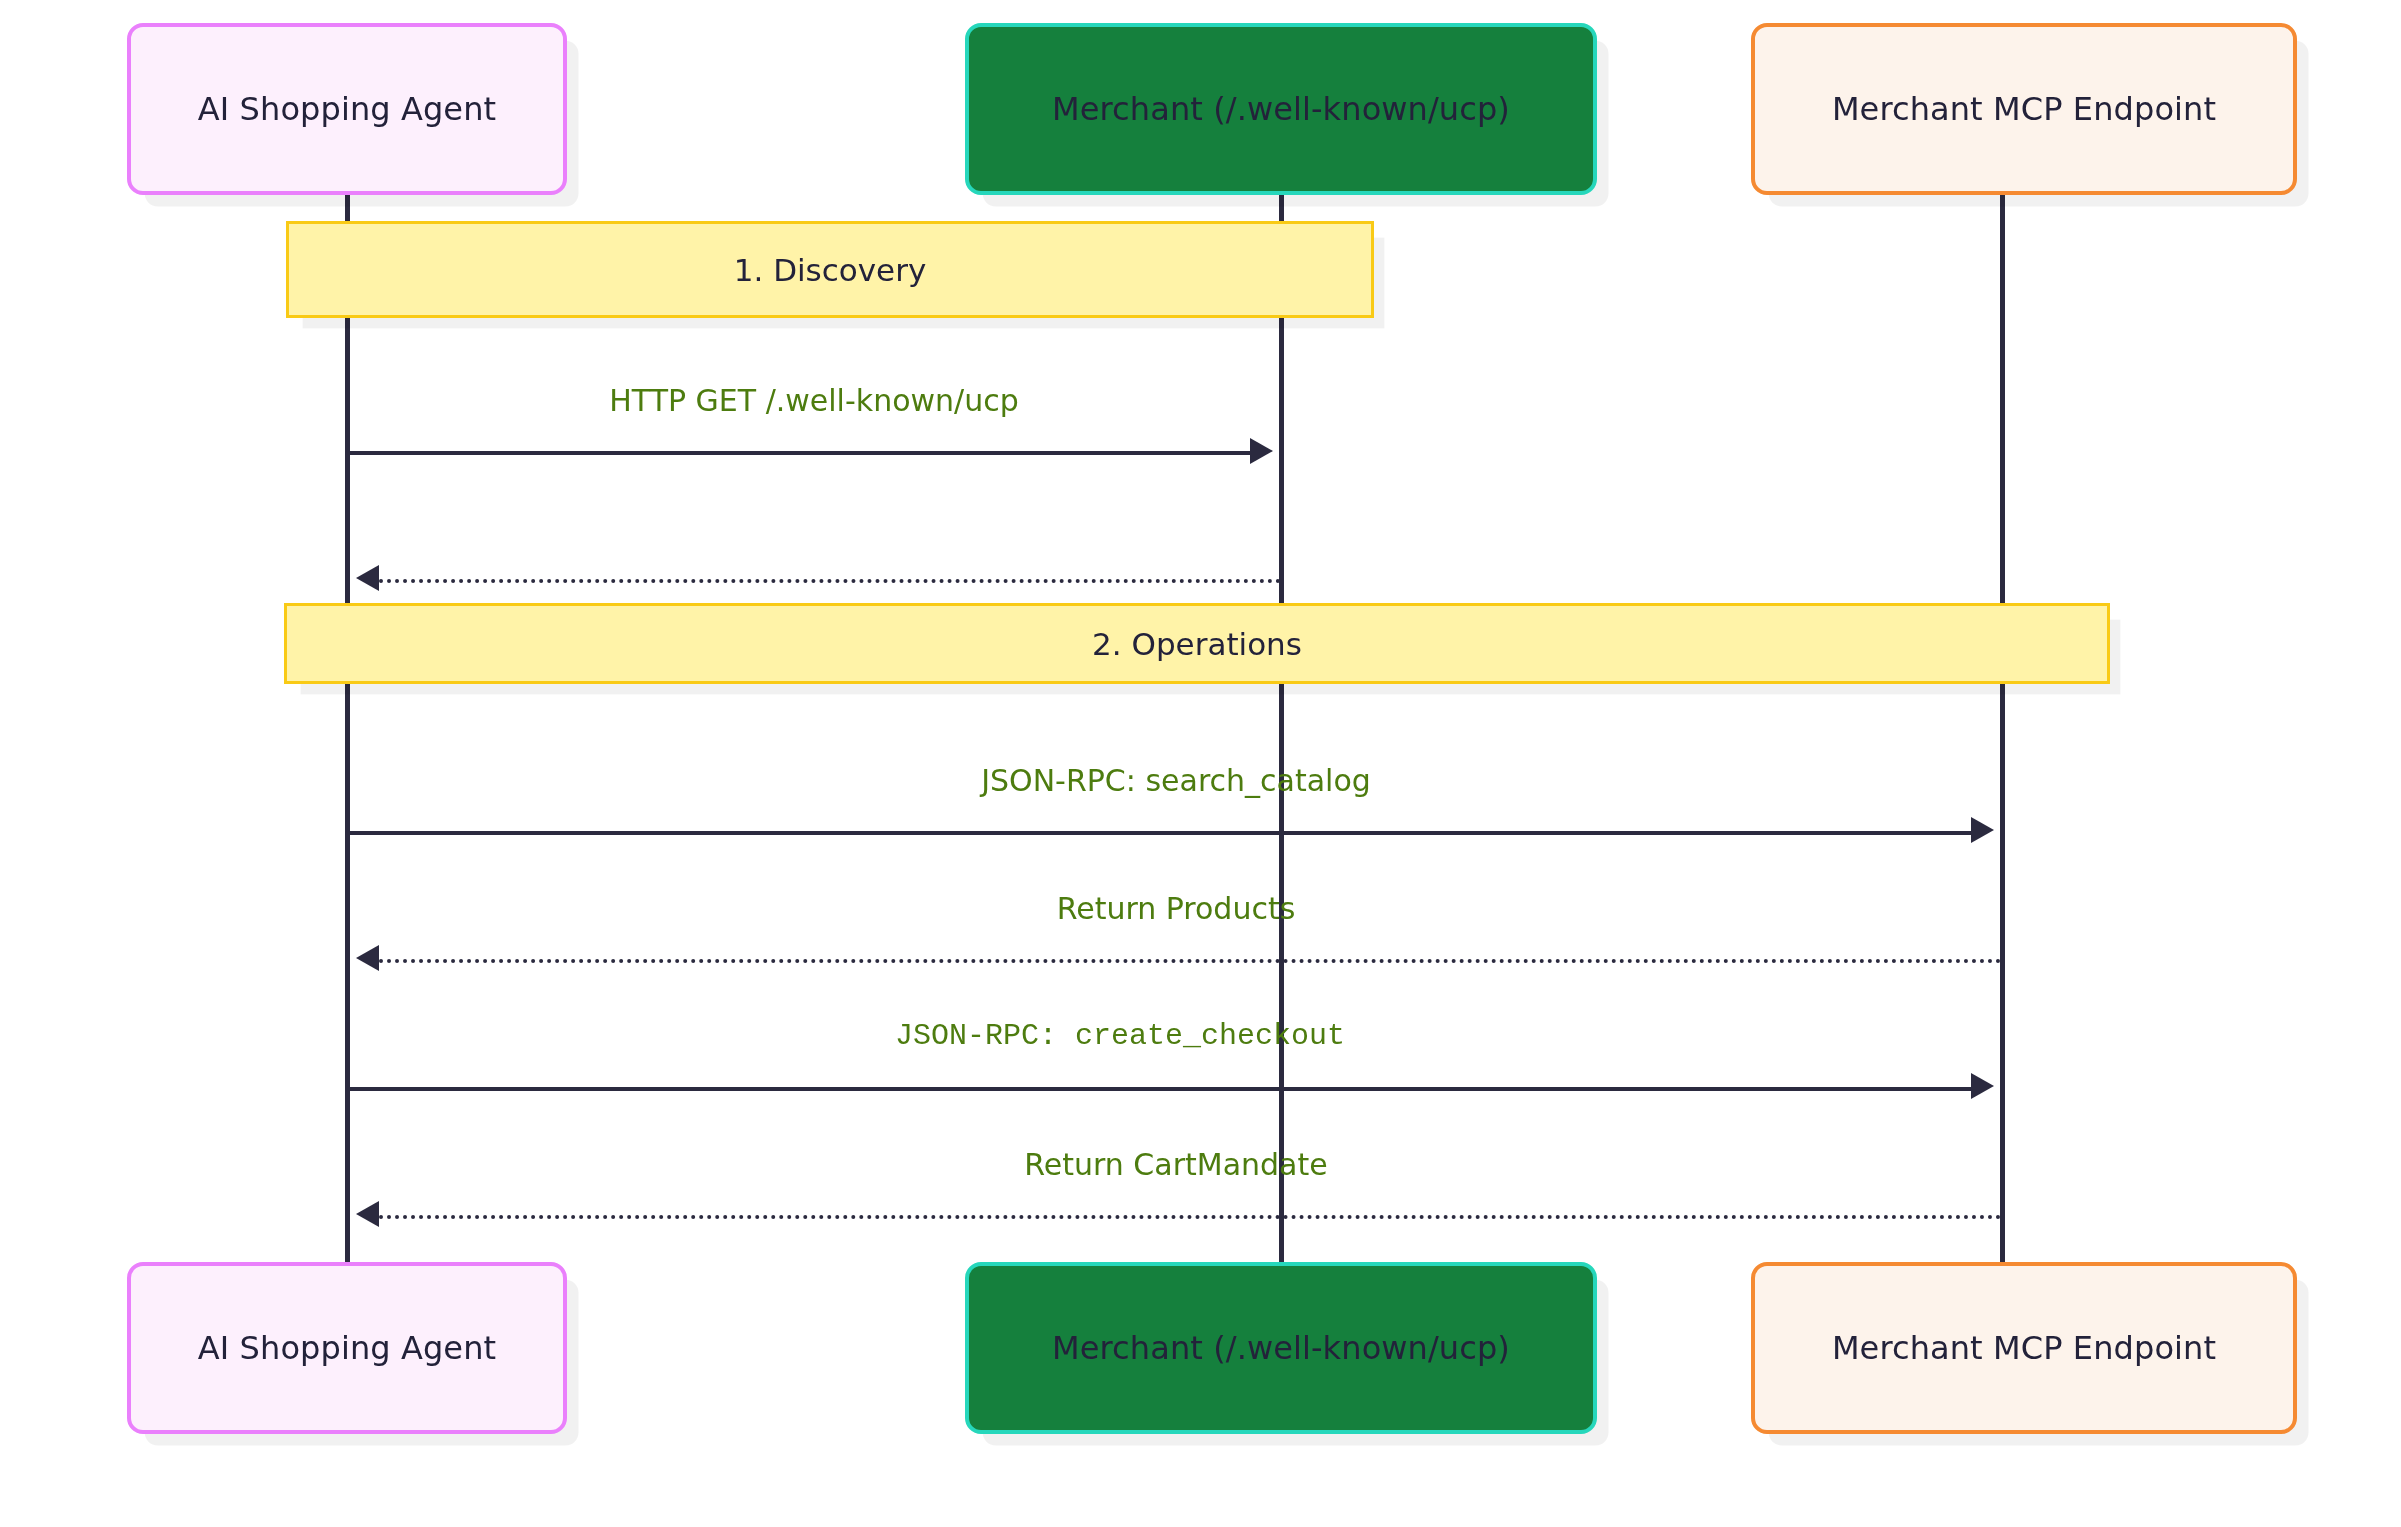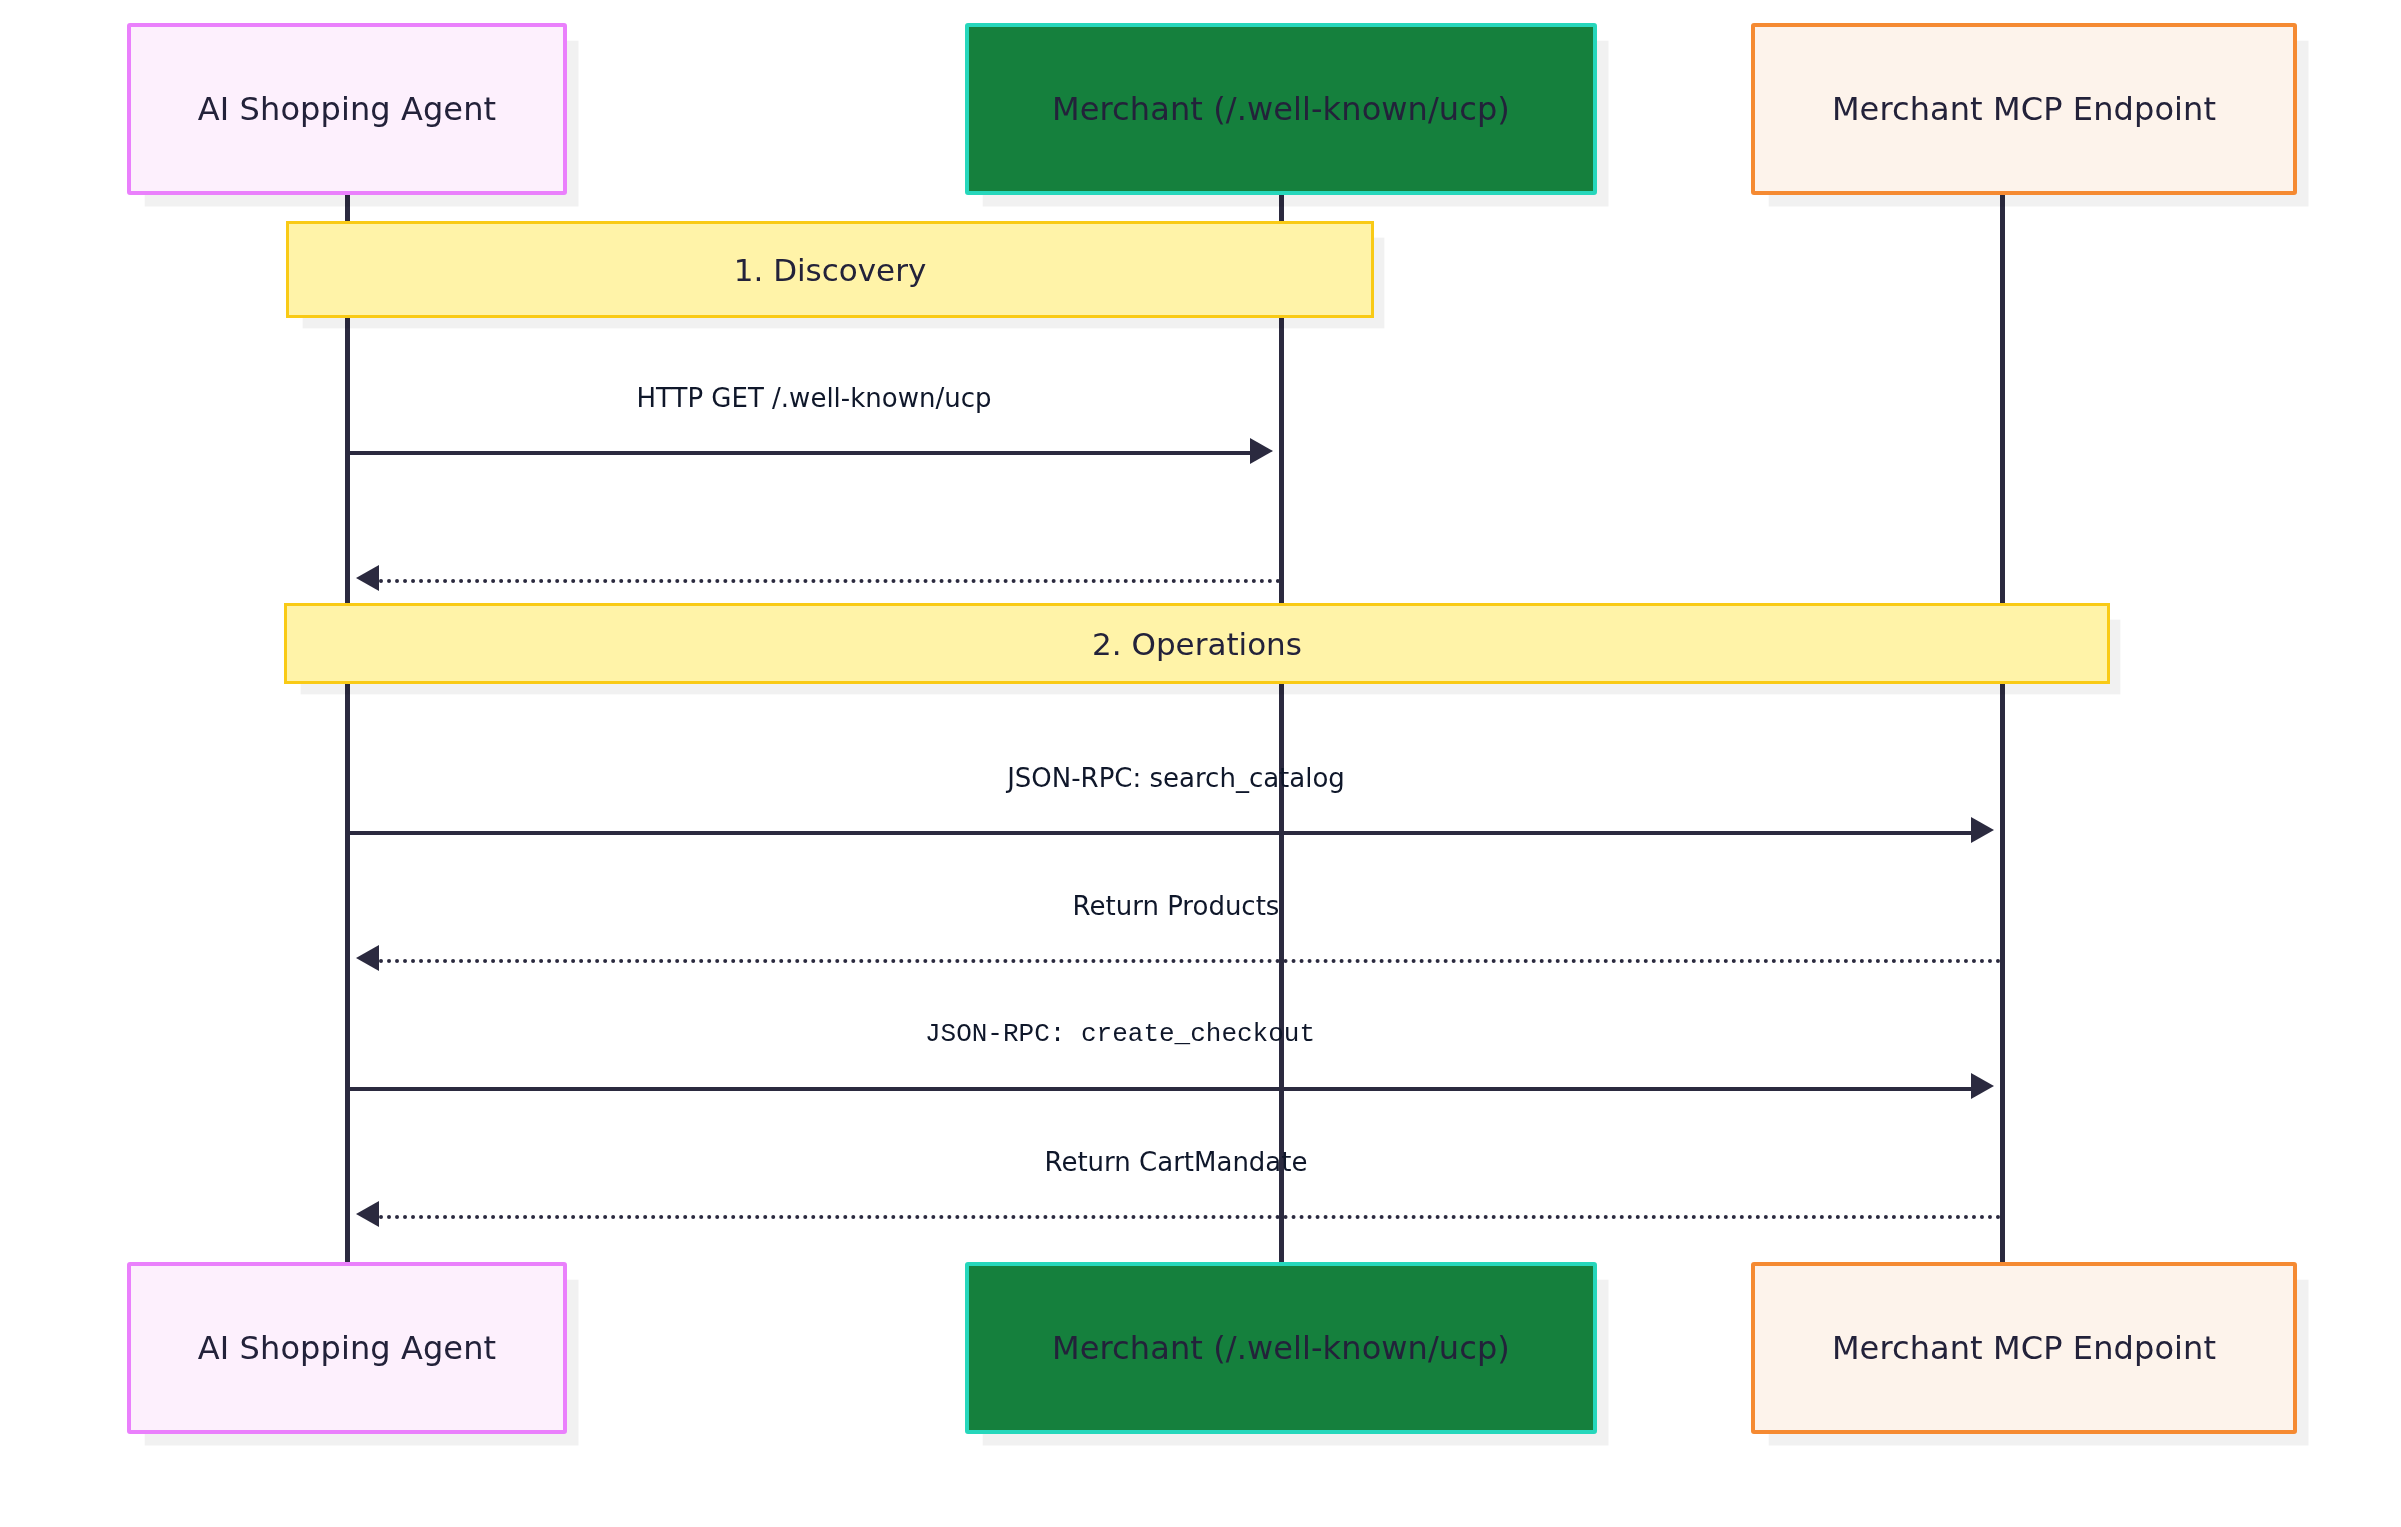--- a/index.html
+++ b/index.html
@@ -3,21 +3,21 @@
 <meta charset="utf-8">
 <style>
   html,body{margin:0;padding:0;background:#ffffff;}
   body{font-family:"DejaVu Sans","Liberation Sans",sans-serif;}
   #stage{position:relative;width:2401px;height:1527px;background:#ffffff;overflow:hidden;}
 
   
   .actor{
     position:absolute;
     box-sizing:border-box;
-    border-radius:3px;
+    border-radius:16px;
     display:flex;align-items:center;justify-content:center;
     text-align:center;
     font-size:32px;
     color:#23223a;
     letter-spacing:0.1px;
     box-shadow:14.6px 14.6px 0 -3.1px rgba(0,0,0,0.055);
     z-index:6;
   }
   .actor.pink  {background:#fdf0fd;border:4.7px solid #ea80fc;}
   .actor.teal  {background:#15803d;border:4.7px solid #26d7bb;}
@@ -42,22 +42,22 @@
     font-weight:normal;
     color:#23223a;
     box-shadow:13.5px 13.5px 0 -3.1px rgba(0,0,0,0.055);
     z-index:8;
   }
 
   
   .msg{position:absolute;z-index:5;}
   .msg-label{
     position:absolute;
-    font-size:26px;
-    color:#0f172a;
+    font-size:30px;
+    color:#4d7c0f;
     white-space:nowrap;
     transform:translateX(-50%);
     z-index:9;
   }
   .msg-line{
     position:absolute;
     height:0;
     border-top:4.2px solid #2b2a3f;
   }
   .msg-line.dotted{

